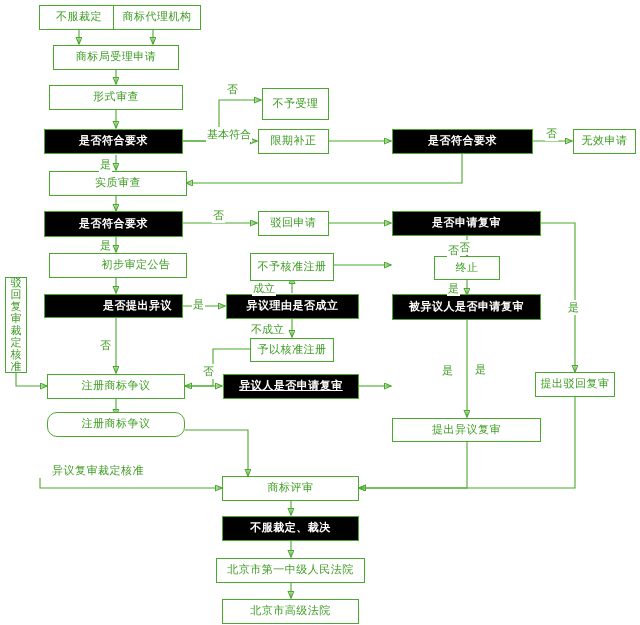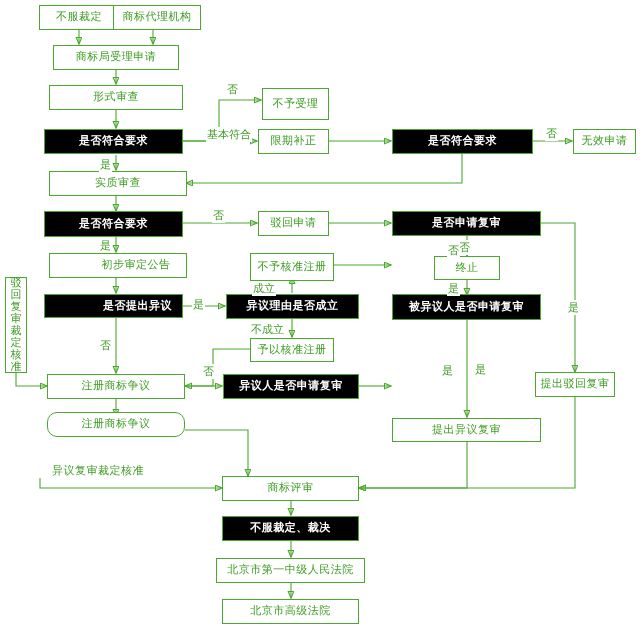--- a/index.html
+++ b/index.html
@@ -165,21 +165,21 @@
 
   <div class="node white" style="left:250px;top:253px;width:84px;height:28px;">不予核准注册</div>
 
   <div class="node green" style="left:44px;top:294px;width:139px;height:24px;padding-left:48px;">是否提出异议</div>
   <div class="node green" style="left:226px;top:294px;width:133px;height:25px;">异议理由是否成立</div>
   <div class="node green" style="left:392px;top:294px;width:149px;height:26px;">被异议人是否申请复审</div>
 
   <div class="node white" style="left:250px;top:338px;width:84px;height:24px;">予以核准注册</div>
 
   <div class="node white" style="left:47px;top:374px;width:138px;height:25px;">注册商标争议</div>
-  <div class="node green" style="left:223px;top:374px;width:136px;height:25px;">异议人是否申请复审</div>
+  <div class="node green" style="left:223px;top:374px;width:136px;height:25px;text-decoration:underline;">异议人是否申请复审</div>
   <div class="node white" style="left:392px;top:418px;width:149px;height:24px;">提出异议复审</div>
 
   <div class="node white" style="left:47px;top:412px;width:138px;height:25px;border-radius:10px;">注册商标争议</div>
 
   <div class="node white" style="left:222px;top:476px;width:137px;height:25px;">商标评审</div>
   <div class="node green" style="left:222px;top:516px;width:137px;height:25px;">不服裁定、裁决</div>
   <div class="node white" style="left:216px;top:558px;width:149px;height:25px;">北京市第一中级人民法院</div>
   <div class="node white" style="left:222px;top:599px;width:137px;height:25px;">北京市高级法院</div>
 
   <div class="node white" style="left:535px;top:372px;width:80px;height:25px;">提出驳回复审</div>

